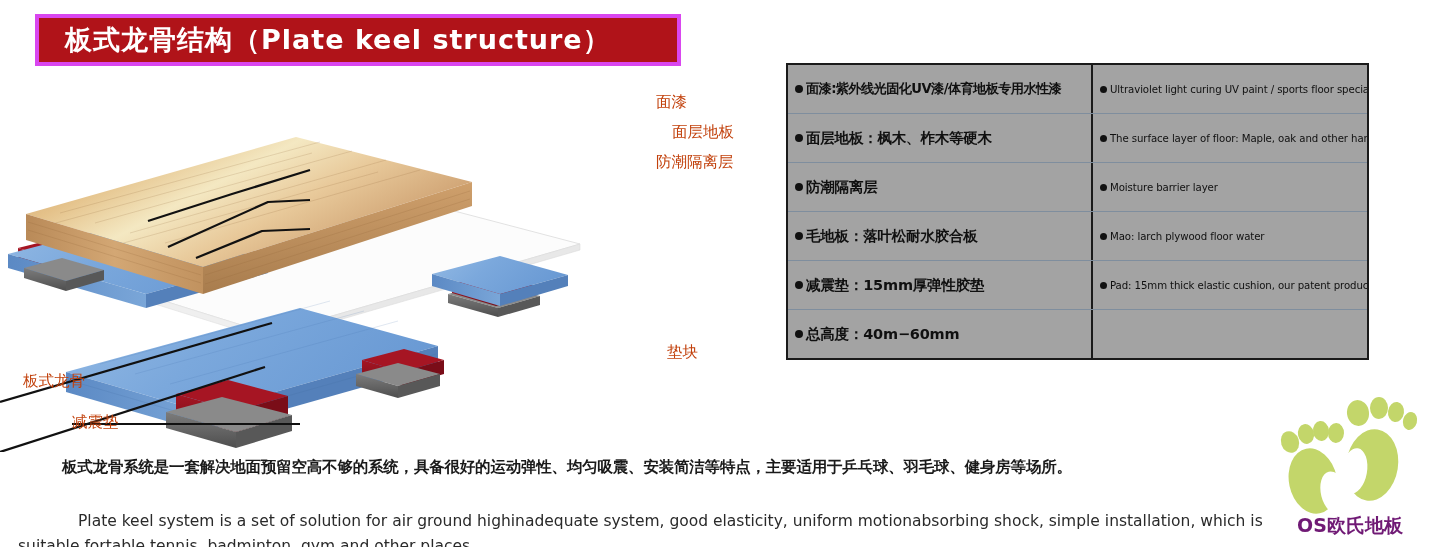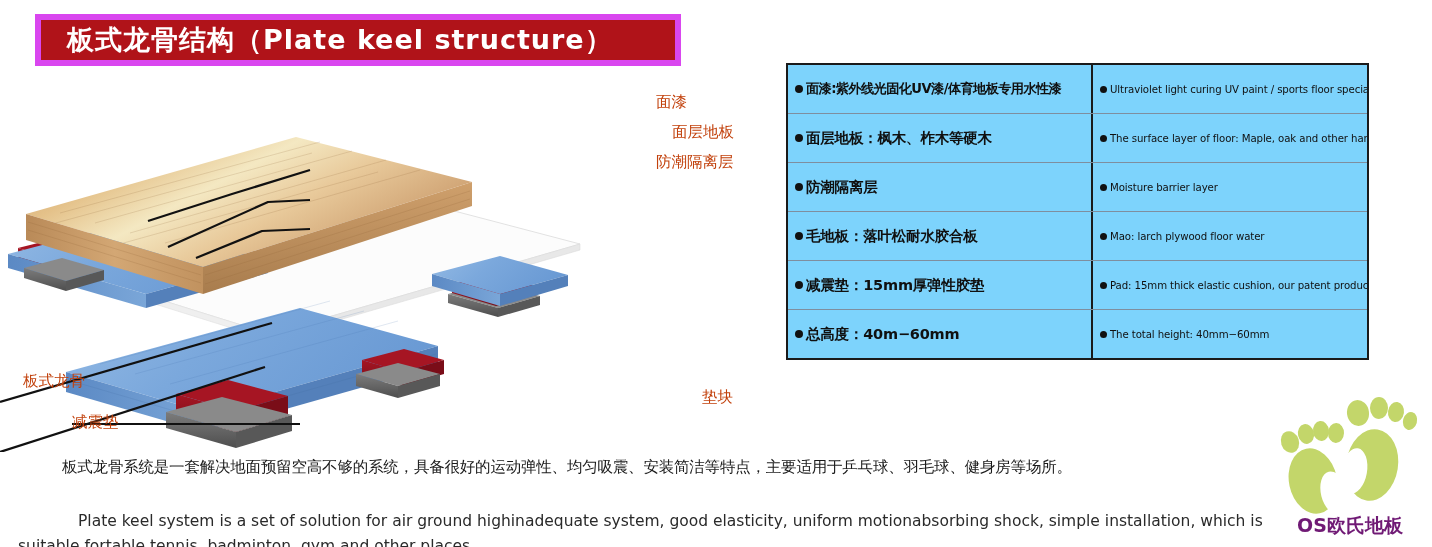--- a/index.html
+++ b/index.html
@@ -14,21 +14,21 @@
     width: 1432px; height: 547px;
     background: #ffffff;
   }
 
   
   #title-banner {
     position: absolute;
     left: 35px; top: 14px;
     width: 646px; height: 52px;
     background: #b01319;
-    border: 6px solid #d946ef;
+    border: 4px solid #d946ef;
   }
   #title-text {
     position: absolute;
     left: 26px; top: 50%;
     transform: translateY(-50%);
     color: #ffffff;
     font-size: 27px;
     font-weight: bold;
     letter-spacing: 1px;
     white-space: nowrap;
@@ -51,21 +51,21 @@
     white-space: nowrap;
     font-family: "DejaVu Sans", "Liberation Sans", sans-serif;
   }
 
   
   #spec-table {
     position: absolute;
     left: 786px; top: 63px;
     width: 583px; height: 297px;
     border: 2px solid #1a1a1a;
-    background: #7dd3fc;
+    background: #a3a3a3;
     display: flex;
     flex-direction: column;
   }
   .spec-row {
     flex: 1 1 0;
     display: flex;
     border-bottom: 1px solid #7f8e9e;
     min-height: 0;
   }
   .spec-row:last-child { border-bottom: none; }
@@ -111,21 +111,21 @@
 
   
   #paragraphs {
     position: absolute;
     left: 0px; top: 455px;
     width: 1432px;
   }
   #para-cn {
     font-size: 15.5px;
     color: #1a1a1a;
-    font-weight: normal;
+    font-weight: bold;
     text-indent: 62px;
     line-height: 24px;
     letter-spacing: -0.2px;
     padding-right: 10px;
     white-space: nowrap;
     font-family: "DejaVu Sans", "Liberation Sans", sans-serif;
   }
   #para-en {
     font-size: 15.5px;
     color: #2a2a2a;
@@ -311,21 +311,21 @@
 
         <path d="M0,330 L272,251"></path>
 
         <path d="M0,380 L265,295"></path>
       </g>
     </svg>
 
     <div class="callout-label" style="left:656px; top:20px;">面漆</div>
     <div class="callout-label" style="left:672px; top:50px;">面层地板</div>
     <div class="callout-label" style="left:656px; top:80px;">防潮隔离层</div>
-    <div class="callout-label" style="left:702px; top:270px;margin-top:45px;">垫块</div>
+    <div class="callout-label" style="left:667px; top:270px;">垫块</div>
   </div>
 
   <div class="callout-label" style="position:absolute; left:23px; top:371px;">板式龙骨</div>
   <div class="callout-label" style="position:absolute; left:72px; top:412px;">减震垫</div>
 
   <div id="spec-table">
 
     <div class="spec-row">
       <div class="spec-cell-cn">
         <span class="bullet"></span>
@@ -379,24 +379,20 @@
       <div class="spec-cell-en">
         <span class="bullet small"></span>
         <span class="en-text">Pad: 15mm thick elastic cushion, our patent products</span>
       </div>
     </div>
 
     <div class="spec-row">
       <div class="spec-cell-cn">
         <span class="bullet"></span>
         <span class="cn-text">总高度：40m−60mm</span>
-      </div>
-      <div class="spec-cell-en">
-        <span class="bullet small"></span>
-        <span class="en-text">The total height: 40mm−60mm</span>
       </div>
     </div>
 
   </div>
 
   <div id="paragraphs">
     <div id="para-cn">板式龙骨系统是一套解决地面预留空高不够的系统，具备很好的运动弹性、均匀吸震、安装简洁等特点，主要适用于乒乓球、羽毛球、健身房等场所。</div>
     <div id="para-en">Plate keel system is a set of solution for air ground highinadequate system, good elasticity, uniform motionabsorbing shock, simple installation, which is suitable fortable tennis, badminton, gym and other places.</div>
   </div>
 

